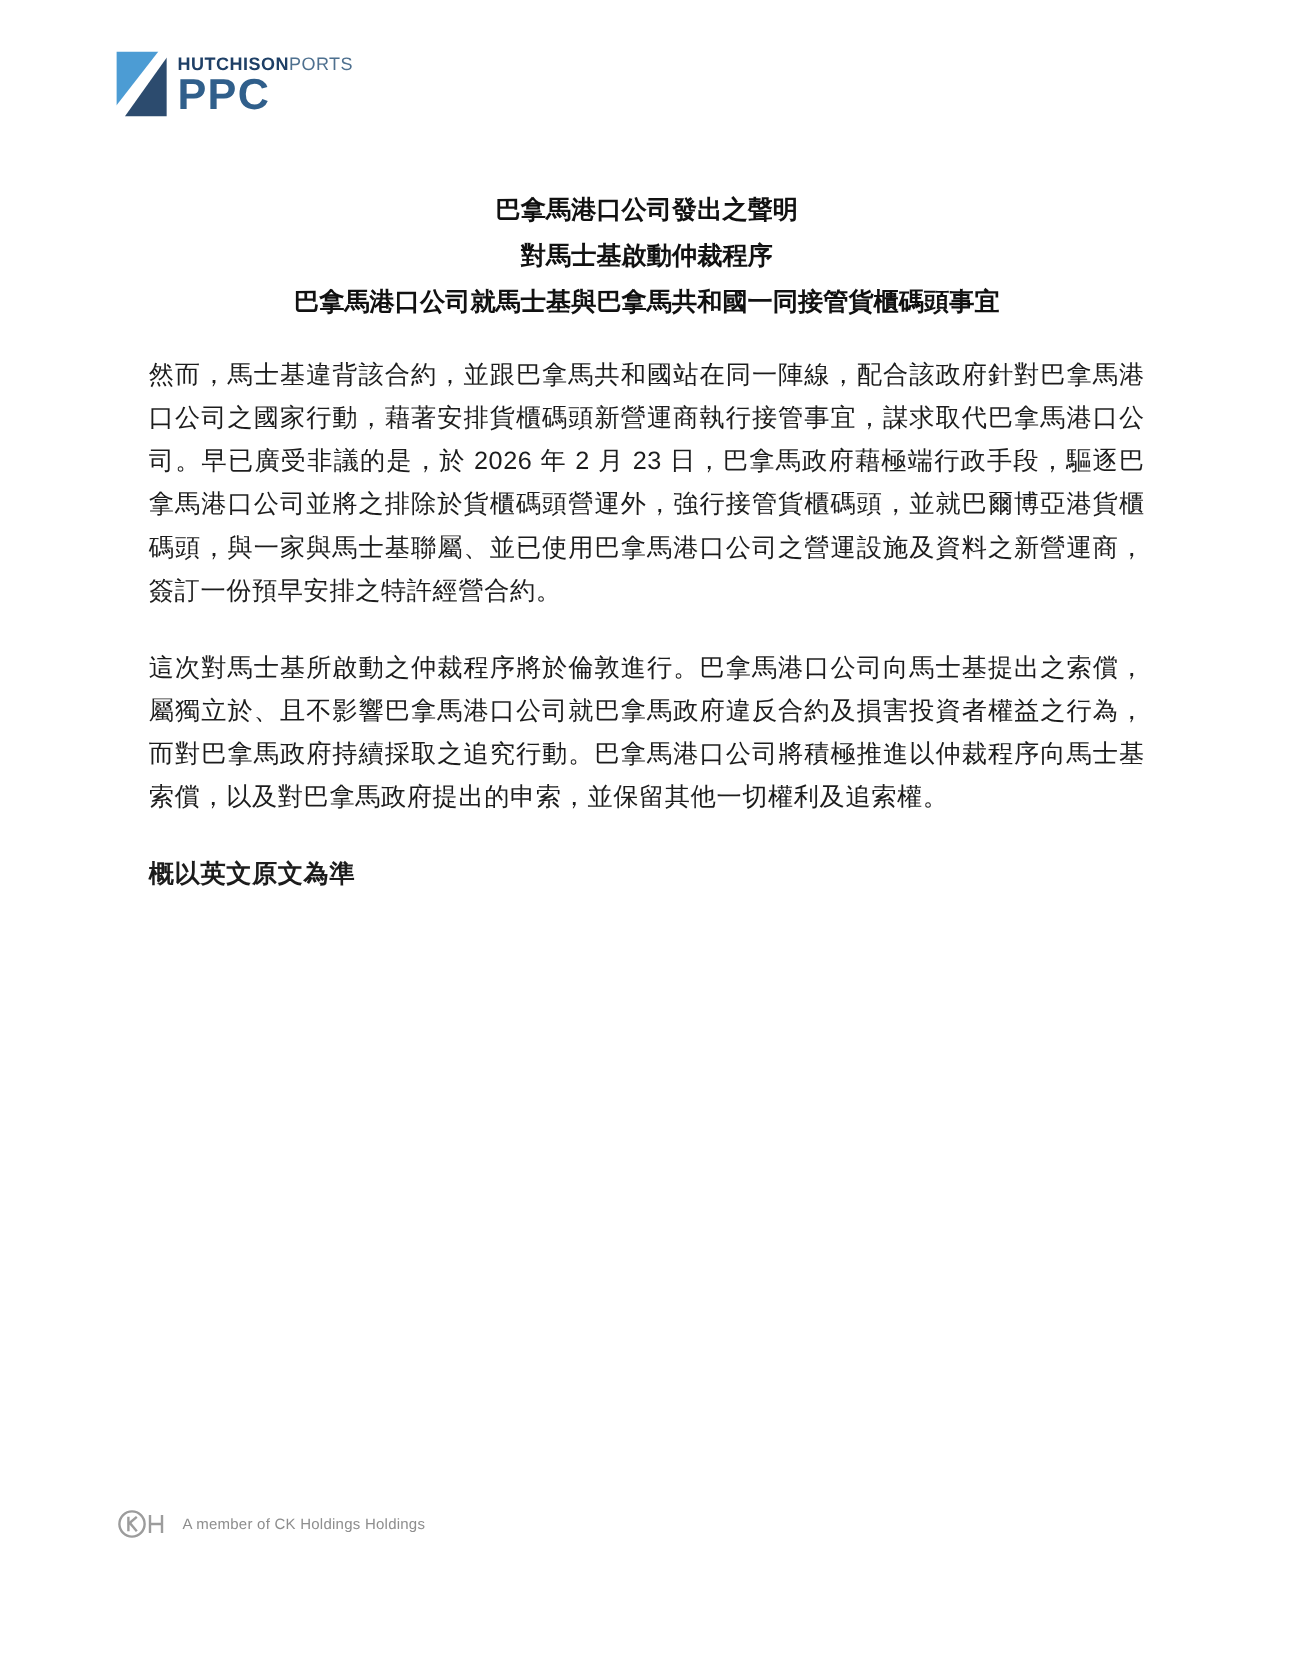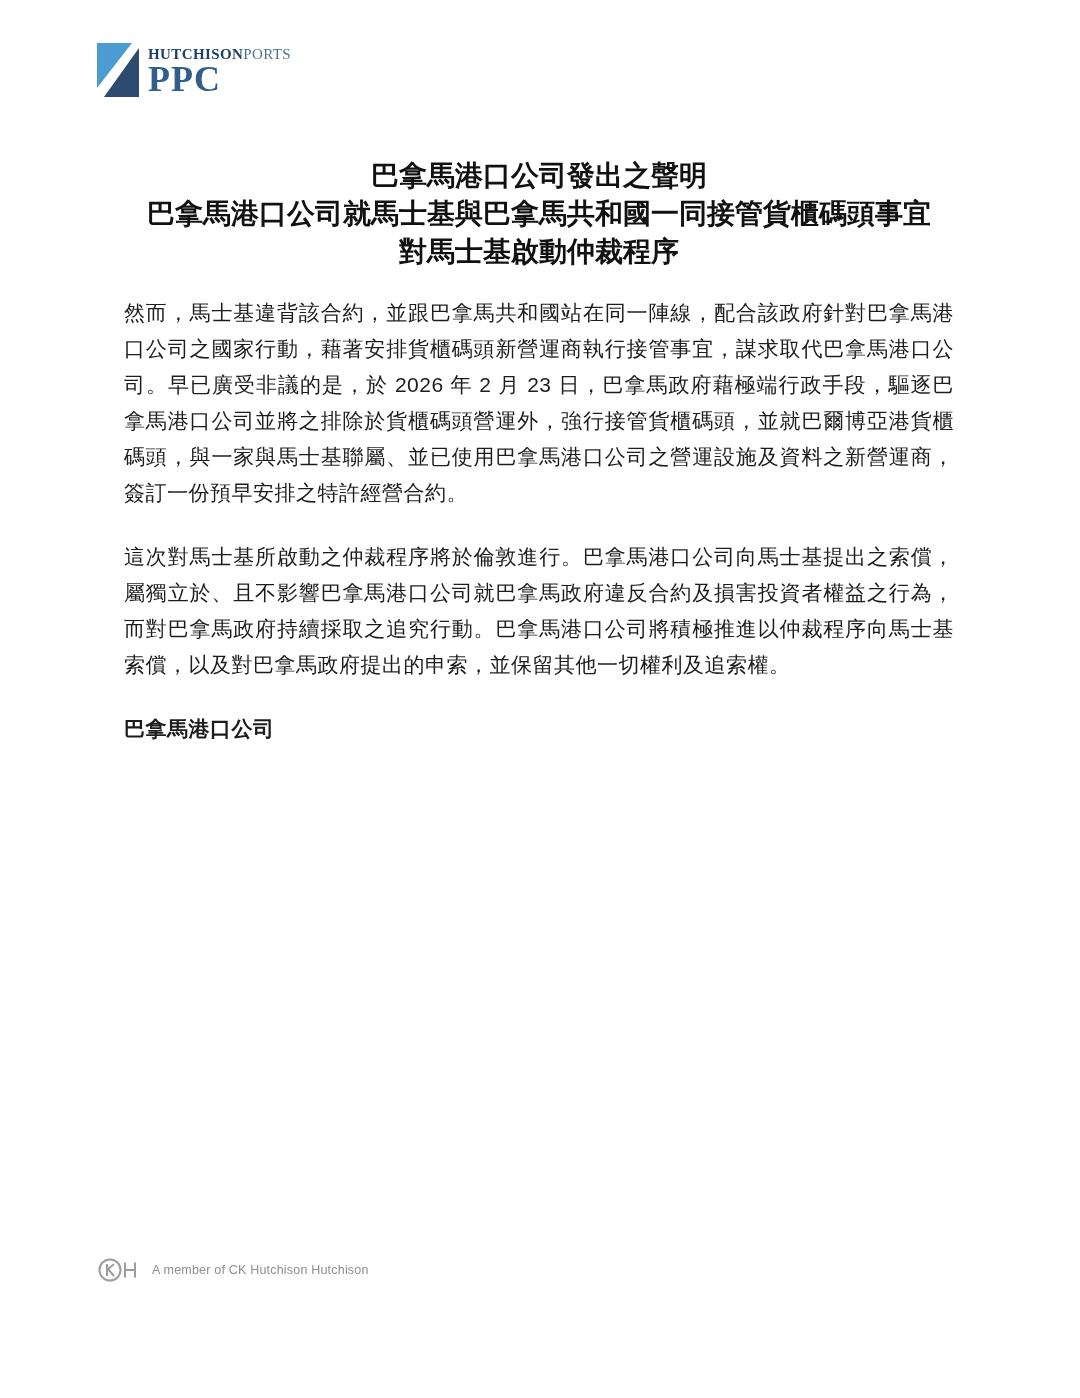--- a/index.html
+++ b/index.html
@@ -24,21 +24,21 @@
   
   .brand {
     position: absolute;
     left: 97px;
     top: 43px;
     display: flex;
     align-items: flex-start;
     gap: 9px;
   }
   .brand-mark svg { display: block; }
-  .brand-text { display: flex; flex-direction: column; font-family: Liberation Serif, serif; }
+  .brand-text { display: flex; flex-direction: column; }
   .brand-line1 {
     font-size: 15px;
     letter-spacing: 0.4px;
     line-height: 16px;
     margin-top: 3px;
     white-space: nowrap;
   }
   .brand-hutchison { font-weight: 800; color: #1e3f66; }
   .brand-ports { font-weight: 400; color: #4e708f; }
   .brand-ppc {
@@ -53,21 +53,21 @@
   
   .content {
     position: absolute;
     left: 124px;
     top: 157px;
     width: 830px;
   }
   .title-block {
     text-align: center;
     font-weight: 700;
-    font-size: 28px;
+    font-size: 21px;
     line-height: 38px;
     color: #111111;
     margin-bottom: 24px;
   }
   .content p {
     font-size: 21px;
     line-height: 36px;
     letter-spacing: 0.5px;
     text-align: justify;
     text-justify: inter-character;
@@ -114,42 +114,42 @@
     <div class="brand-text">
       <div class="brand-line1"><span class="brand-hutchison">HUTCHISON</span><span class="brand-ports">PORTS</span></div>
       <div class="brand-ppc">PPC</div>
     </div>
   </header>
 
   <main class="content">
 
     <div class="title-block">
       <div>巴拿馬港口公司發出之聲明</div>
+      <div>對馬士基啟動仲裁程序</div>
       <div>巴拿馬港口公司就馬士基與巴拿馬共和國一同接管貨櫃碼頭事宜</div>
-      <div>對馬士基啟動仲裁程序</div>
     </div>
 
     <p>然而，馬士基違背該合約，並跟巴拿馬共和國站在同一陣線，配合該政府針對巴拿馬港口公司之國家行動，藉著安排貨櫃碼頭新營運商執行接管事宜，謀求取代巴拿馬港口公司。早已廣受非議的是，於 2026 年 2 月 23 日，巴拿馬政府藉極端行政手段，驅逐巴拿馬港口公司並將之排除於貨櫃碼頭營運外，強行接管貨櫃碼頭，並就巴爾博亞港貨櫃碼頭，與一家與馬士基聯屬、並已使用巴拿馬港口公司之營運設施及資料之新營運商，簽訂一份預早安排之特許經營合約。</p>
     <p>這次對馬士基所啟動之仲裁程序將於倫敦進行。巴拿馬港口公司向馬士基提出之索償，屬獨立於、且不影響巴拿馬港口公司就巴拿馬政府違反合約及損害投資者權益之行為，而對巴拿馬政府持續採取之追究行動。巴拿馬港口公司將積極推進以仲裁程序向馬士基索償，以及對巴拿馬政府提出的申索，並保留其他一切權利及追索權。</p>
 
-    <p class="signature">巴拿馬港口公司</p>
+    <p class="signature">概以英文原文為準</p>
 
 
   </main>
 
   <footer class="footer">
     <span>
       <svg width="44" height="28" viewBox="0 0 44 28" aria-hidden="true">
         <g fill="none" stroke="#9c9c9c" stroke-width="2">
           <circle cx="13" cy="14" r="10.5"></circle>
           <path d="M10 8 V20"></path>
           <path d="M10 14 L17 8"></path>
           <path d="M11.5 13.5 L17 20"></path>
           <path d="M28 6.5 V21.5"></path>
           <path d="M38 6.5 V21.5"></path>
           <path d="M28 14 H38"></path>
         </g>
       </svg>
     </span>
-    <span class="member-text">A member of CK Hutchison Hutchison</span>
+    <span class="member-text">A member of CK Holdings Holdings</span>
   </footer>
 
 </div>
 
 </body></html>

